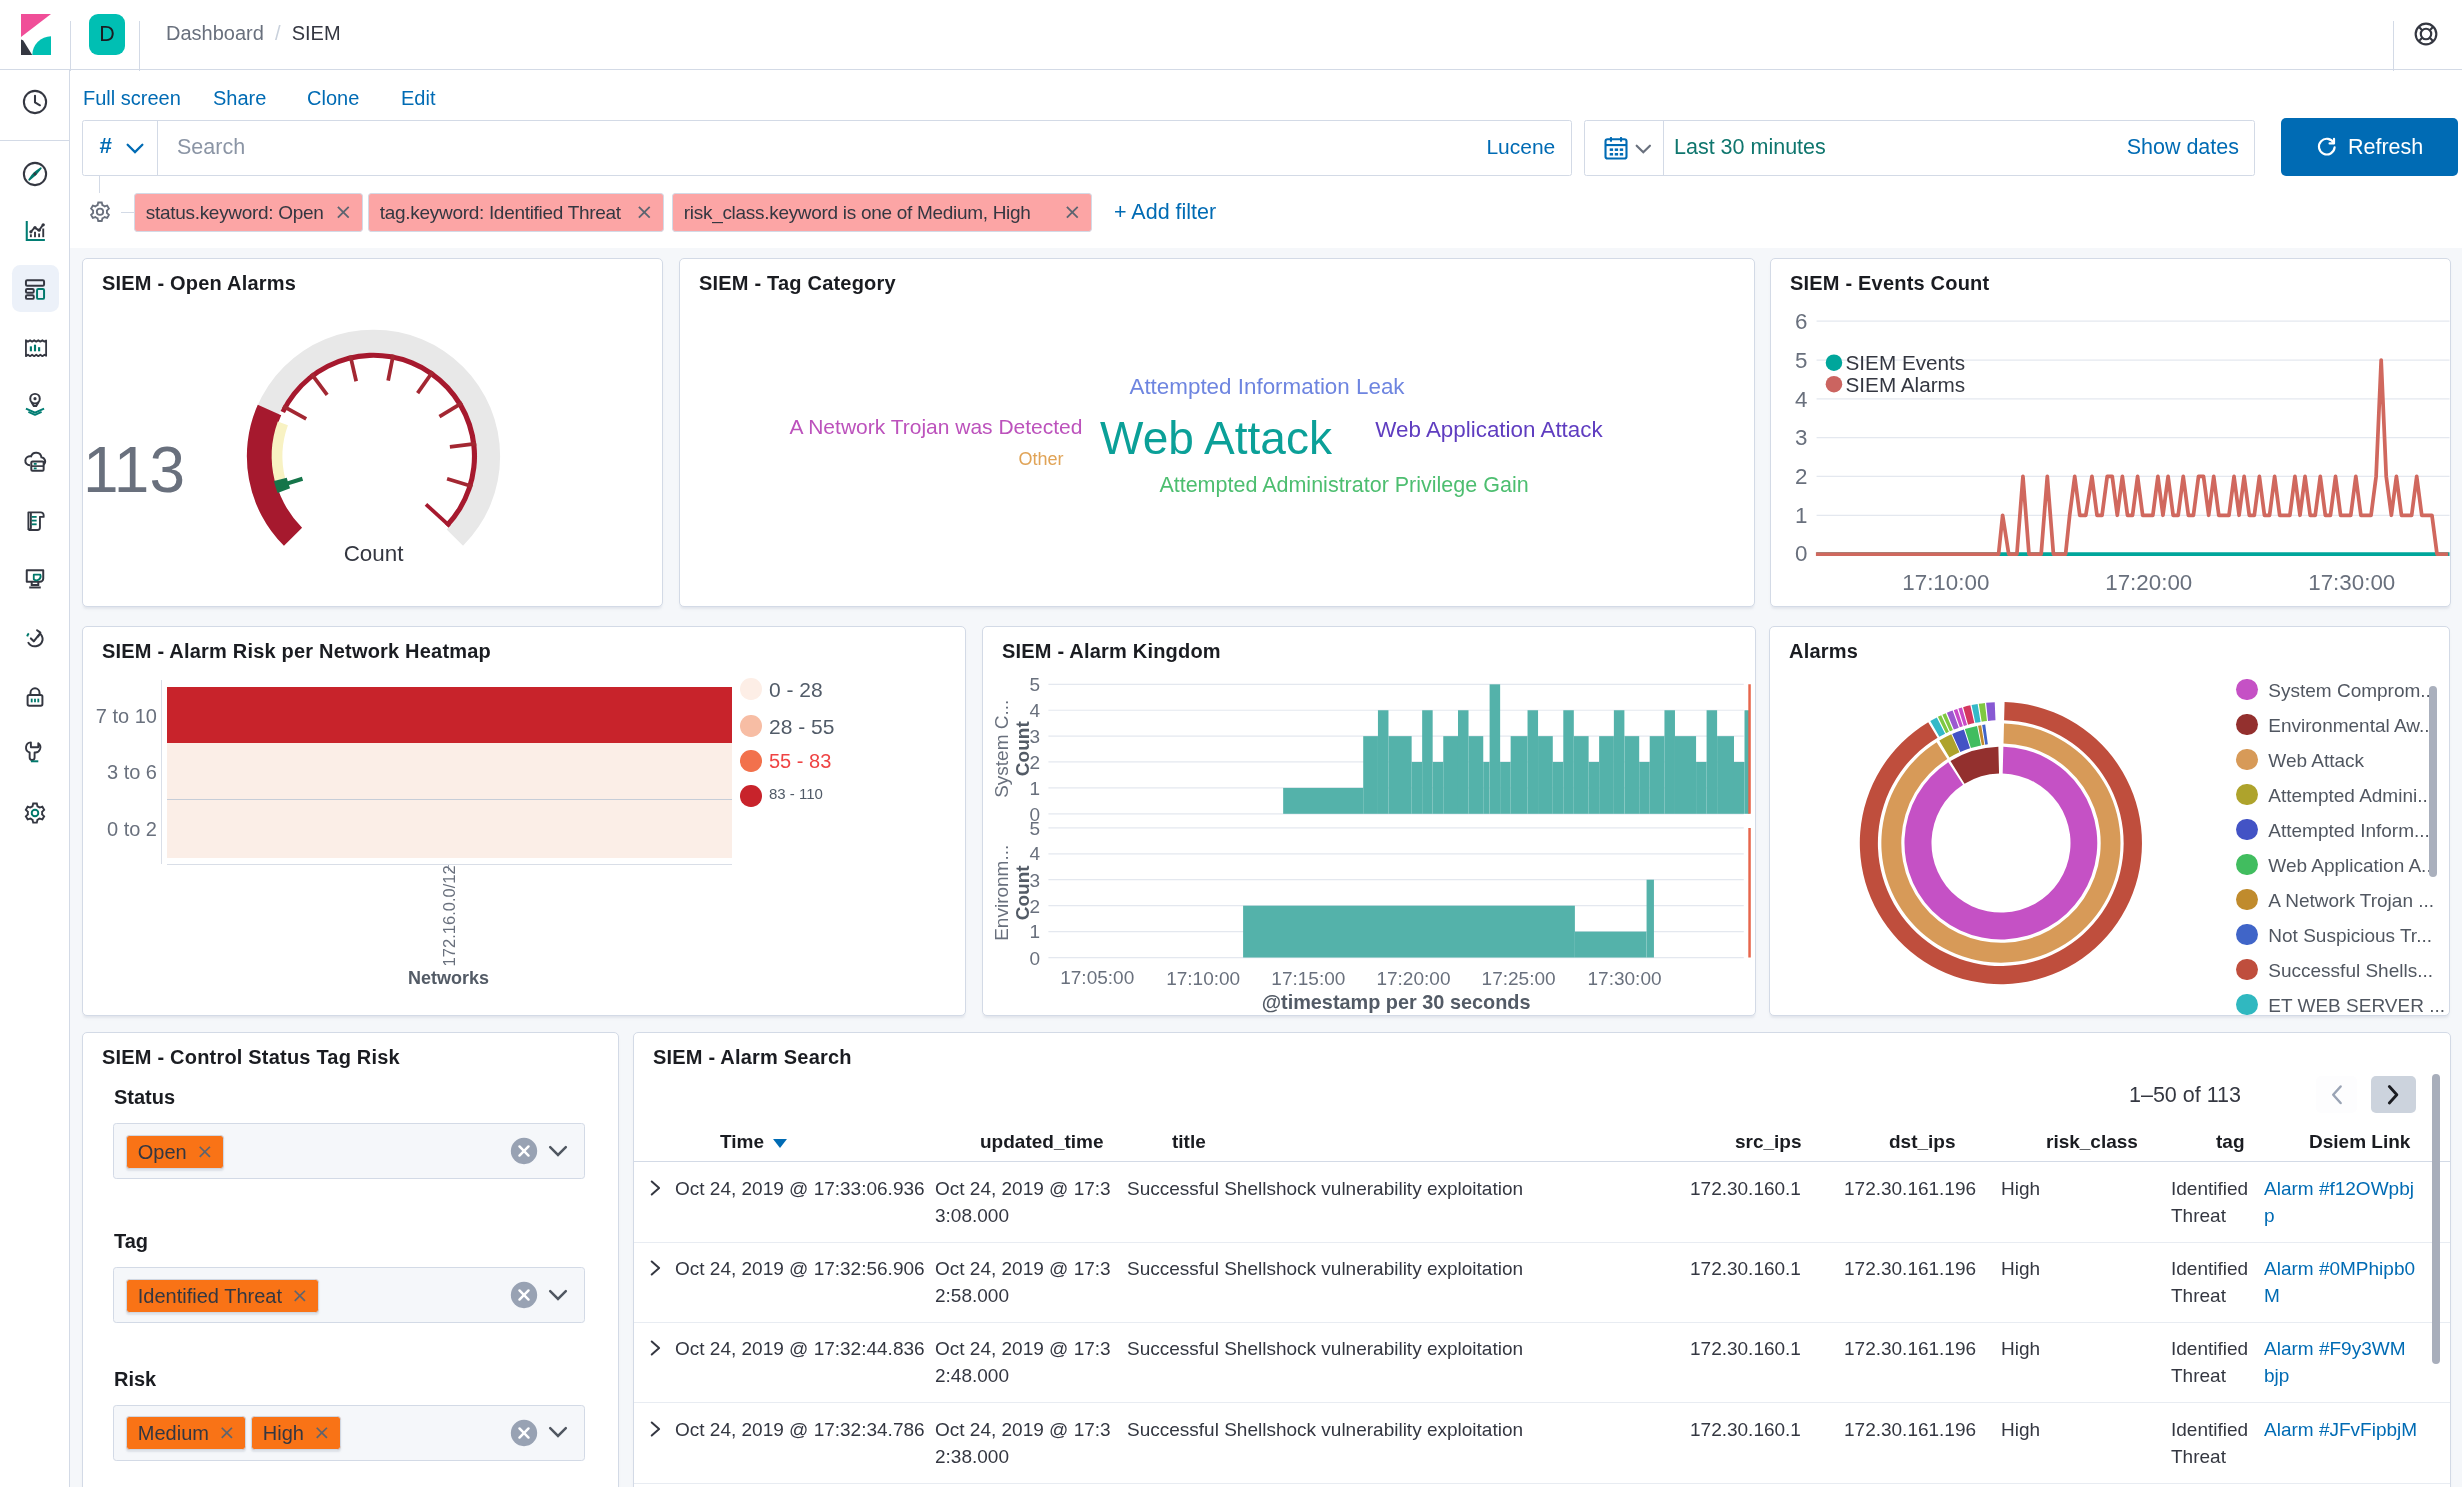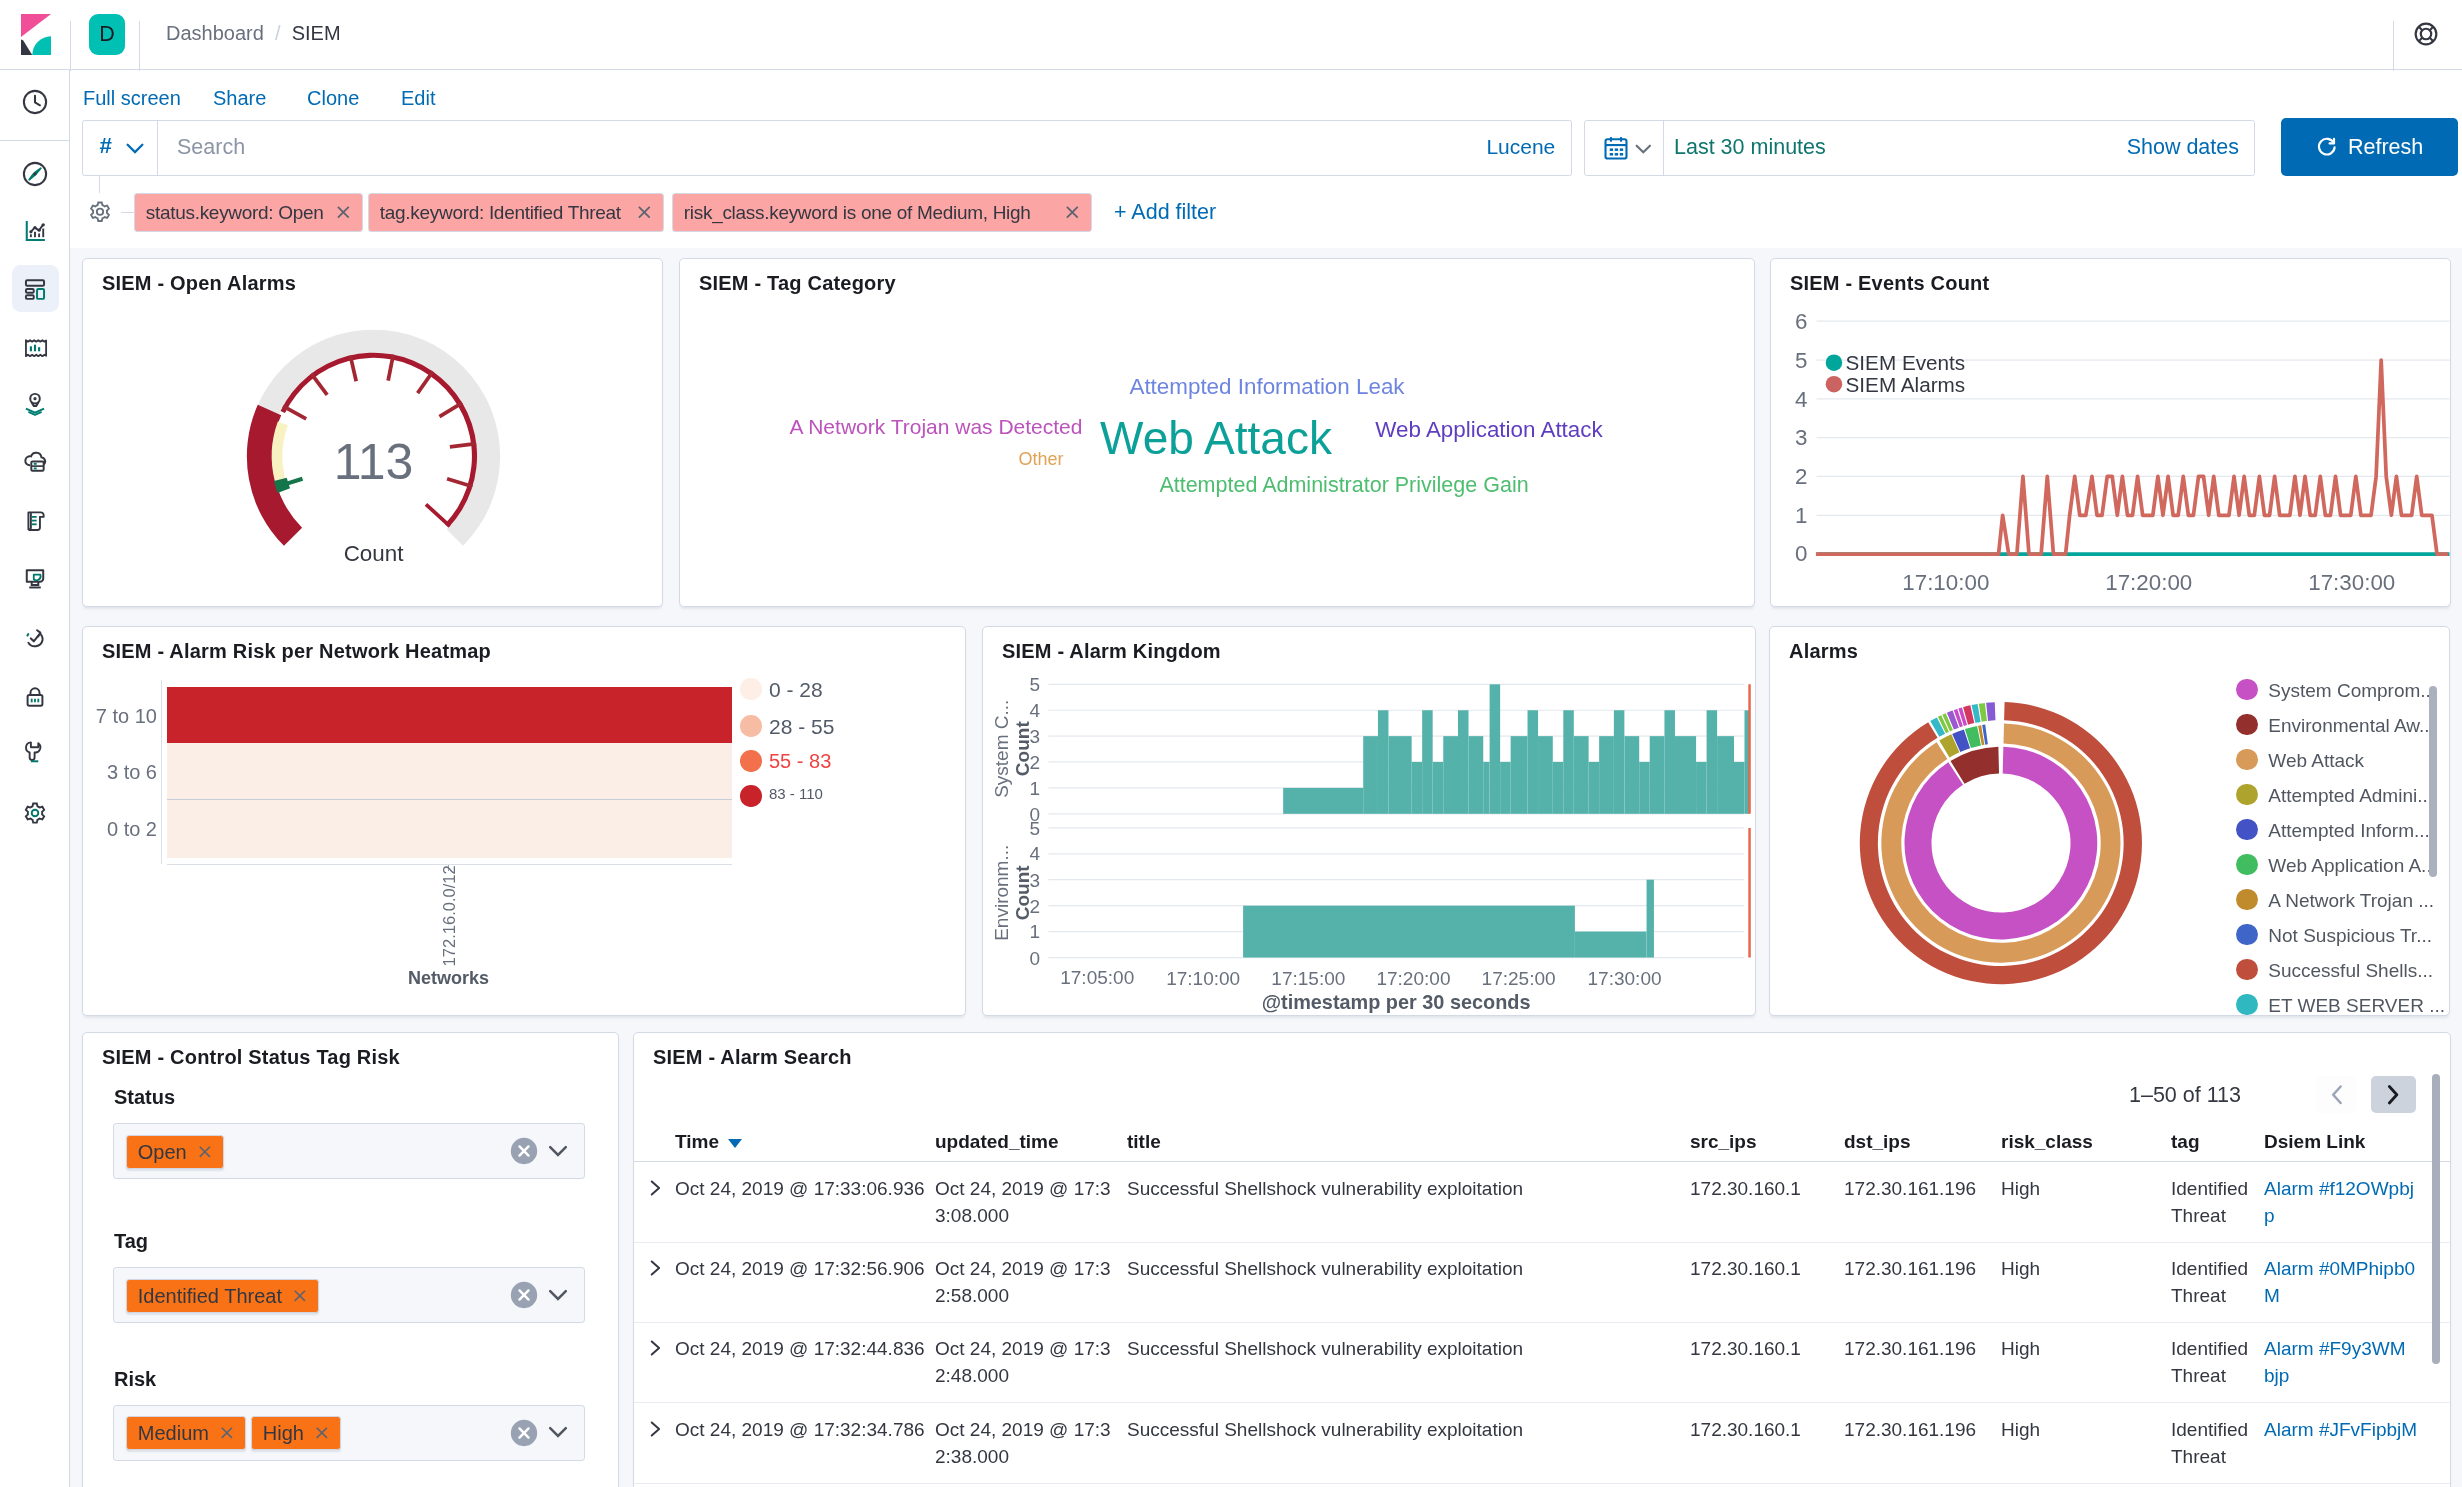--- a/index.html
+++ b/index.html
@@ -15,21 +15,21 @@
 .ptitle { position:absolute; left:19px; top:13.2px; font-size:20px; font-weight:bold; color:#1a1c21; letter-spacing:0.2px; }
 .navicon { position:absolute; left:0; width:70px; display:flex; justify-content:center; }
 .pill { position:absolute; height:39px; background:#fca5a5; border:1.2px solid #d3dae6; border-radius:3.3px; font-size:19px; letter-spacing:-0.3px; color:#343741; display:flex; align-items:center; justify-content:space-between; padding:0 10.8px; white-space:nowrap; overflow:hidden; }
 .combopill { position:absolute; height:34px; background:#f97316; border:1.2px solid #d0d7e2; border-radius:3.3px; font-size:20px; color:#343741; display:flex; align-items:center; padding:0 10.8px; white-space:nowrap; box-shadow:0 1.2px 1.7px rgba(152,162,179,.25); }
 .xicon { margin-left:10px; }
 .combo { position:absolute; background:#f5f7fa; border:1.2px solid #d3dae6; border-radius:3.3px; }
 .flabel { position:absolute; font-size:20px; font-weight:bold; color:#1a1c21; }
 .gl { stroke:#e4e8ef; stroke-width:1.5; }
 .rowsep { position:absolute; height:1.2px; background:#e8ecf2; }
 .cell { position:absolute; font-size:19px; color:#343741; line-height:27px; }
-.hcell { position:absolute; font-size:19px; font-weight:bold; color:#1a1c21; }
+.hcell { position:absolute; font-size:19px; font-weight:bold; color:#1a1c21;margin-left:45px; }
 .link { color:#006bb4; }
 </style>
 </head>
 <body>
 
 <div class="hdr">
   <svg class="abs" style="left:21px;top:14px" width="30" height="41" viewBox="0 0 36 49">
     <polygon points="0,0 36,0 0,27.5" fill="#f04e98"></polygon>
     <polygon points="0,30.5 0,49 13.5,49 2.5,31.5" fill="#343741"></polygon>
     <path d="M13.5,49 A23,23 0 0 1 36,26.5 L36,49 Z" fill="#00bfb3"></path>
@@ -267,21 +267,21 @@
         <line x1="269.7" y1="192.9" x2="241.7" y2="177.4" stroke="#a32732" stroke-width="4.5"></line>
         <line x1="295.0" y1="163.7" x2="275.8" y2="138.2" stroke="#a32732" stroke-width="4.5"></line>
         <line x1="330.1" y1="147.4" x2="322.9" y2="116.2" stroke="#a32732" stroke-width="4.5"></line>
         <line x1="368.7" y1="146.7" x2="374.9" y2="115.3" stroke="#a32732" stroke-width="4.5"></line>
         <line x1="404.3" y1="161.8" x2="422.7" y2="135.6" stroke="#a32732" stroke-width="4.5"></line>
         <line x1="430.7" y1="190.1" x2="458.1" y2="173.6" stroke="#a32732" stroke-width="4.5"></line>
         <line x1="443.3" y1="226.7" x2="475.1" y2="222.8" stroke="#a32732" stroke-width="4.5"></line>
         <line x1="439.9" y1="265.2" x2="470.5" y2="274.5" stroke="#a32732" stroke-width="4.5"></line>
         <line x1="414.4" y1="296.1" x2="443.2" y2="322.4" stroke="#a6192e" stroke-width="4.5"></line>
       </svg></div>
-  <div class="abs" style="left:0;top:174px;width:581px;text-align:center;font-size:50px;color:#69707d">113</div>
+  <div class="abs" style="left:0;top:174px;width:581px;font-size:64px;color:#69707d">113</div>
   <div class="abs" style="left:0;top:282px;width:581px;text-align:center;font-size:22.4px;color:#343741">Count</div>
 </div>
 
 <div class="panel" style="left:679px;top:258px;width:1076px;height:349px">
   <div class="ptitle">SIEM - Tag Category</div>
   <div class="abs" style="left:587px;top:128px;width:0;overflow:visible">
       <span style="position:absolute;transform:translate(-50%,-50%);white-space:nowrap;font-size:22.4px;color:#6e85e0">Attempted Information Leak</span>
     </div>
   <div class="abs" style="left:256px;top:168px;width:0;overflow:visible">
       <span style="position:absolute;transform:translate(-50%,-50%);white-space:nowrap;font-size:21px;color:#bc52bc">A Network Trojan was Detected</span>

